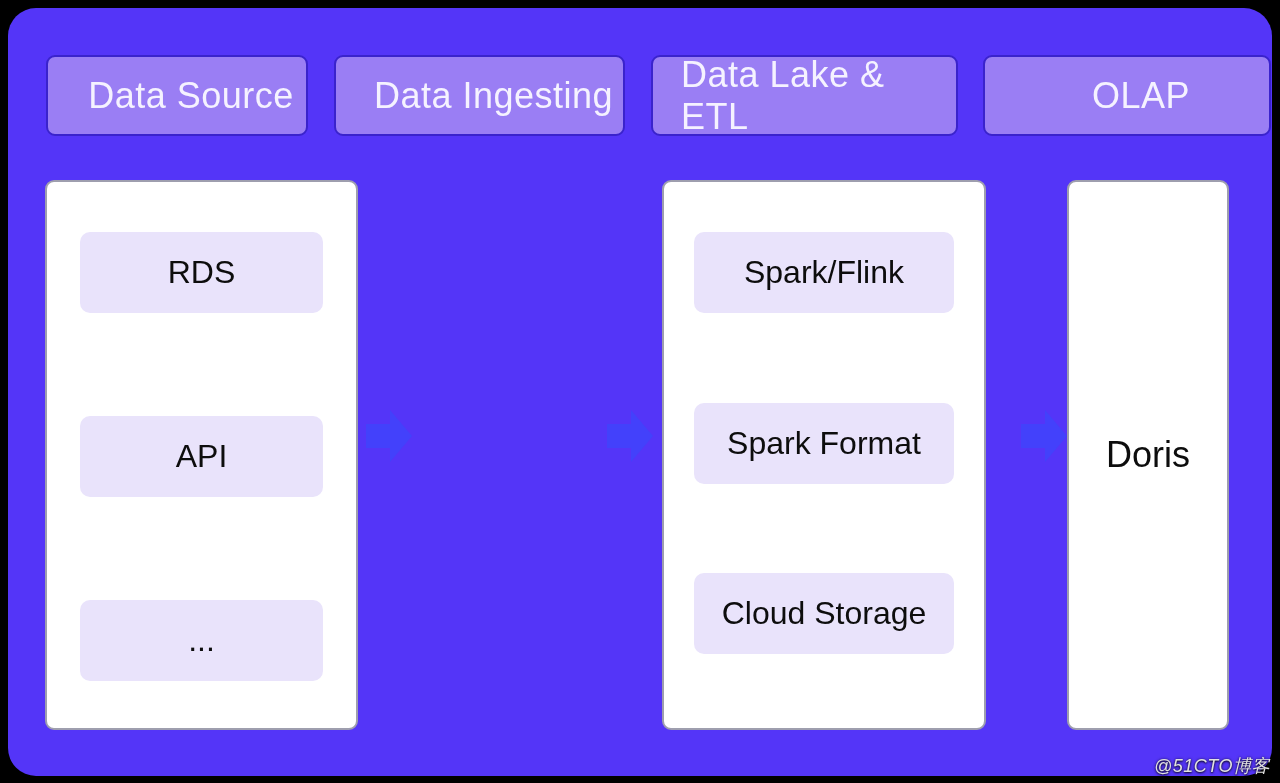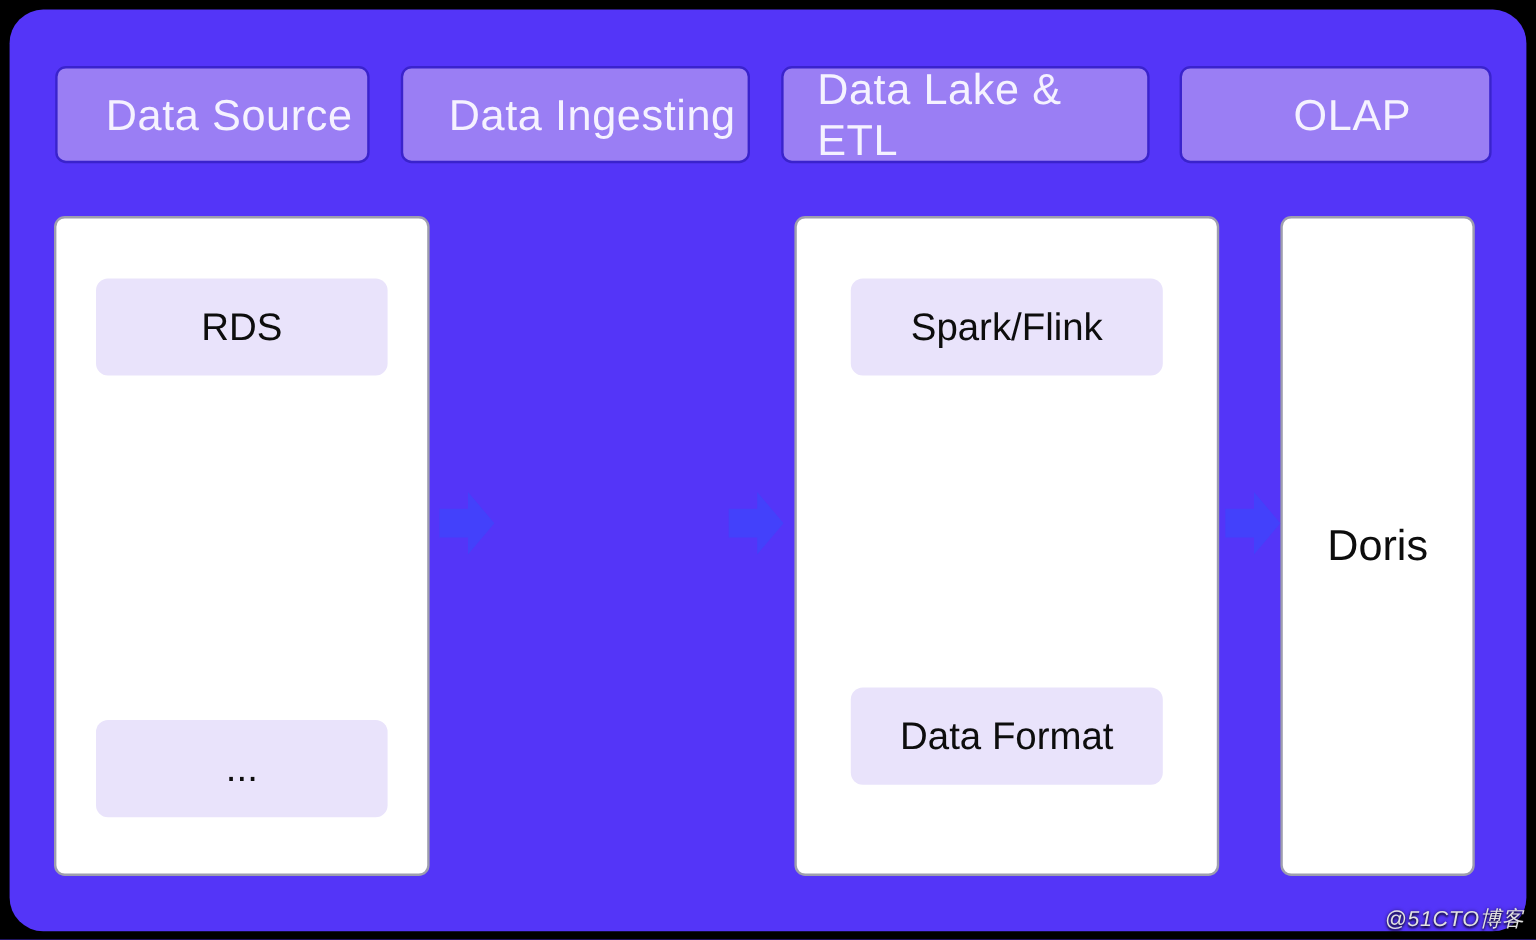--- a/index.html
+++ b/index.html
@@ -33,30 +33,30 @@
     background:var(--header-fill);
     border:2px solid var(--header-border);
     border-radius:9px;
     display:flex;align-items:center;justify-content:center;
     color:var(--header-text);
     font-size:36px;letter-spacing:0.5px;padding-left:28px;
   }
   .h1{left:46px;width:262px;}
   .h2{left:334px;width:291px;}
   .h3{left:651px;width:307px;}
-  .h4{left:983px;width:260px;justify-content:center;}
+  .h4{left:983px;width:288px;justify-content:center;}
   .column{
     position:absolute;top:180px;height:550px;
     background:var(--column-fill);
     border:2px solid var(--column-border);
     border-radius:9px;
   }
   .col1{left:45px;width:313px;}
   .col2{left:429px;width:158px;}
-  .col3{left:662px;width:354px;}
+  .col3{left:662px;width:324px;}
   .col4{left:1067px;width:162px;}
   .col-chips{
     height:100%;display:flex;flex-direction:column;
     justify-content:space-between;align-items:center;text-align:right;
   }
   .col1 .col-chips{padding:50px 0 47px;}
   .col3 .col-chips{padding:50px 0 74px;}
   .chip{
     background:var(--chip-fill);
     border-radius:10px;
@@ -98,29 +98,31 @@
   <div class="header h2">
     <span>Data Ingesting</span>
   </div>
   <div class="header h4">
     <span>OLAP</span>
   </div>
 
   <div class="column col1">
     <div class="col-chips">
       <div class="chip">RDS</div>
+      <div class="chip">API</div>
       <div class="chip">...</div>
     </div>
   </div>
 
 
   <div class="column col3">
     <div class="col-chips">
       <div class="chip">Spark/Flink</div>
-      <div class="chip">Data Format</div>
+      <div class="chip">Spark Format</div>
+      <div class="chip">Cloud Storage</div>
     </div>
   </div>
 
   <div class="column col4">
     <div class="col-label">Doris</div>
   </div>
 
   <svg class="arrow a1" viewBox="0 0 46 52" aria-hidden="true">
     <polygon points="0,14 24,14 24,0 46,26 24,52 24,38 0,38"></polygon>
   </svg>

